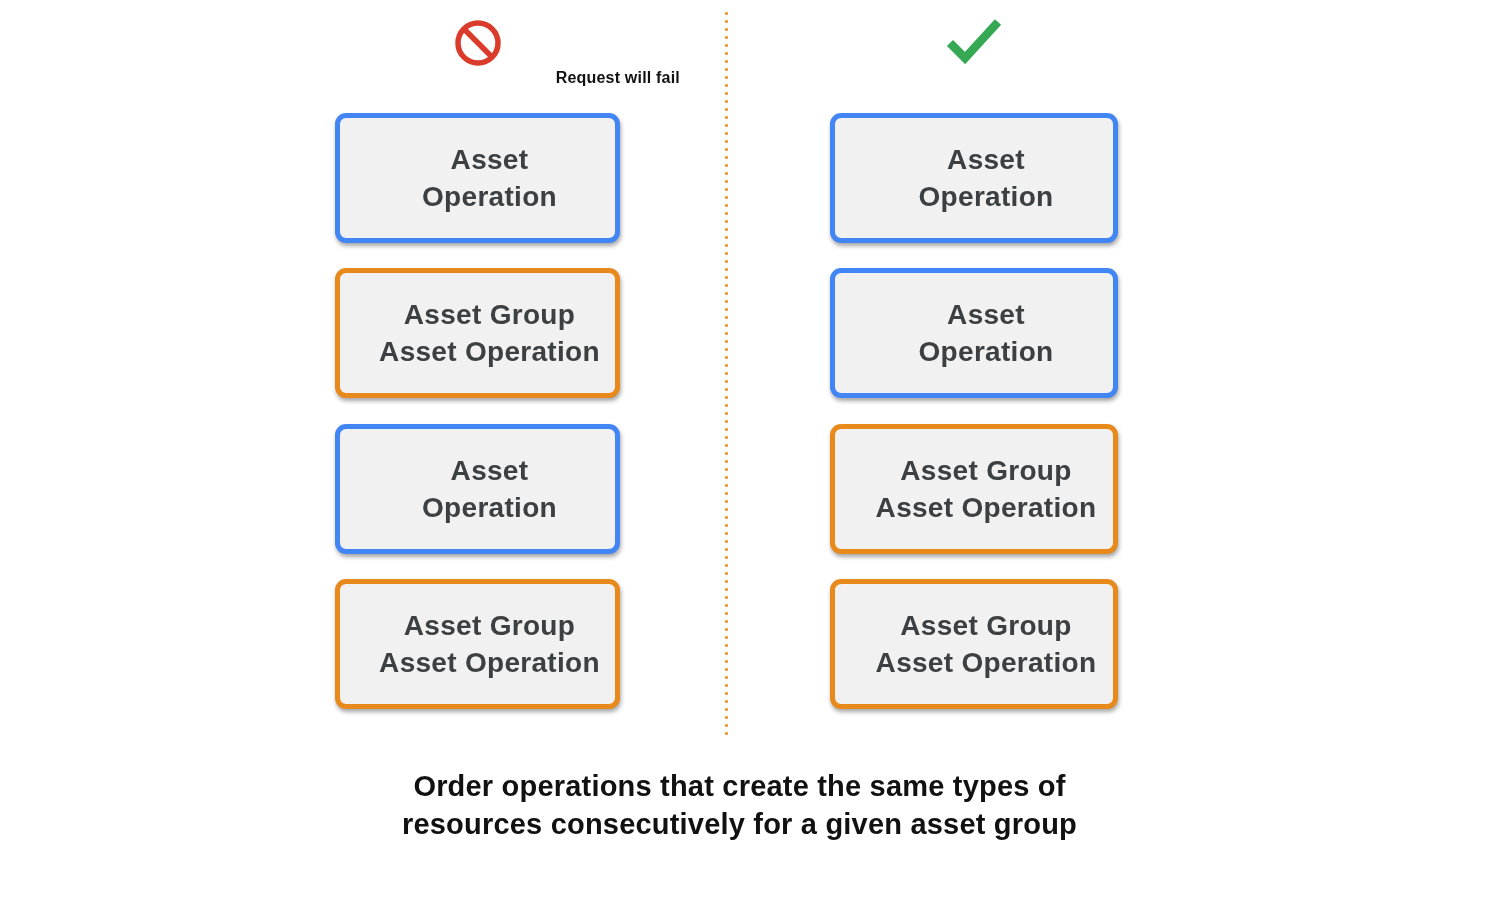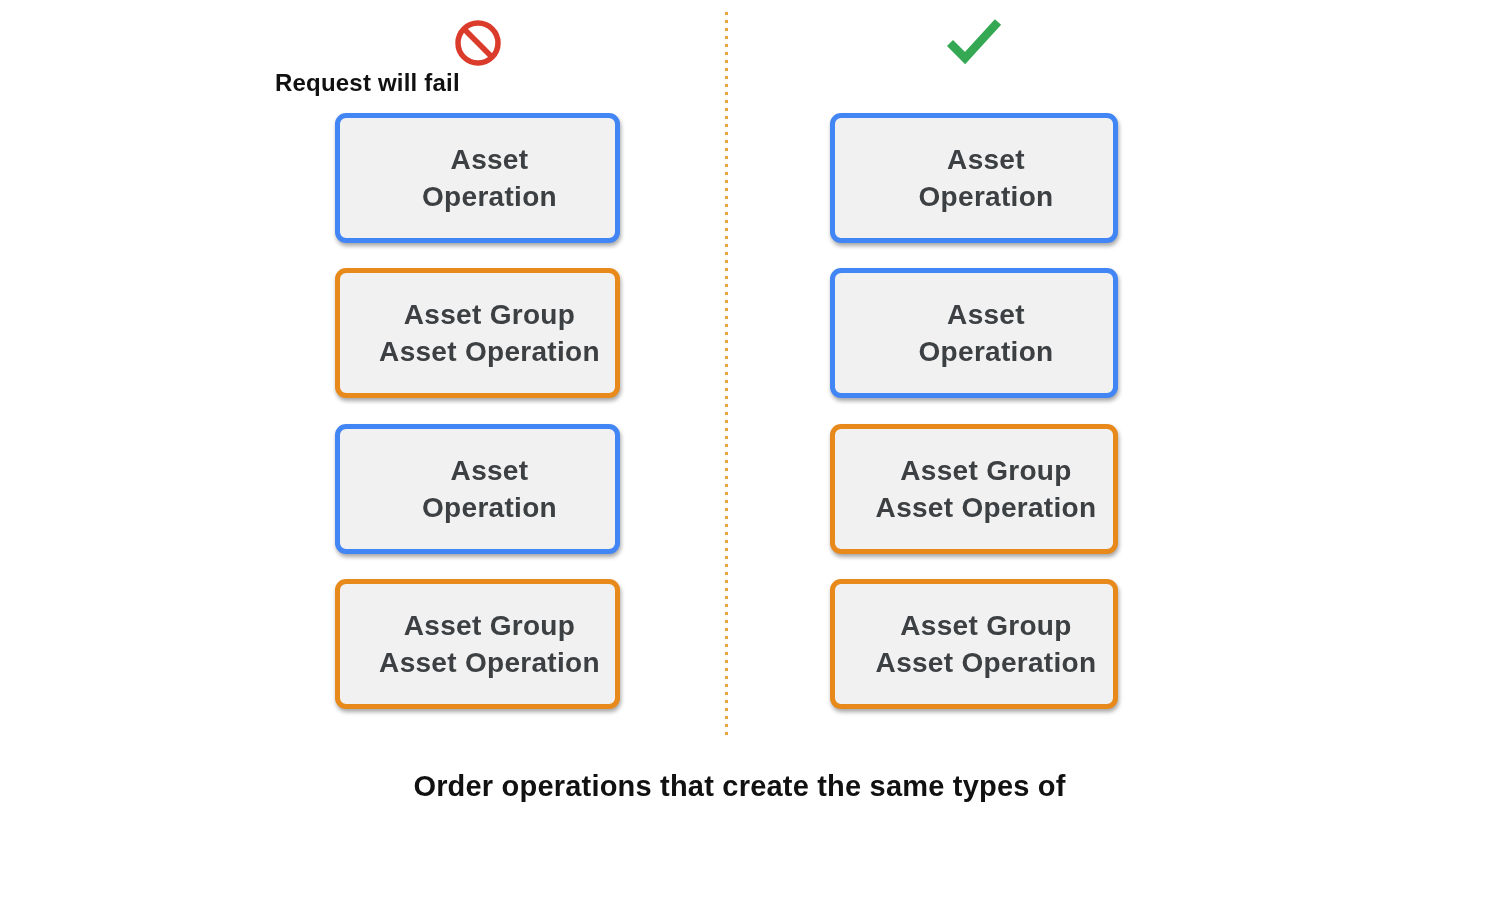--- a/index.html
+++ b/index.html
@@ -40,22 +40,22 @@
   }
   .fail    .icon-wrap { top: 20px; }
   .succeed .icon-wrap { top: 16px; }
   .icon-prohibited { color: var(--fail-icon); }
   .icon-check      { color: var(--success-icon); }
 
   .col-title {
     position: absolute;
     top: 69px;
     left: -60px; right: -60px;
-    text-align: left;
-    font-size: 24px;
+    text-align: right;
+    font-size: 16px;
     font-weight: 700;
     color: var(--header-text);
     letter-spacing: 0.2px;
   }
 
   .op-box {
     position: absolute;
     left: 0; right: 0;
     height: 120px;
     background: var(--box-fill);
@@ -166,15 +166,16 @@
     <div class="op-box top-4" style="border-color: rgb(232, 137, 27);">
       <div class="label">
         <span>Asset Group</span>
         <span>Asset Operation</span>
       </div>
     </div>
   </section>
 
   <div class="caption">
     <span>Order operations that create the same types of</span>
+    <span>resources consecutively for a given asset group</span>
   </div>
 
 </div>
 
 </body></html>

